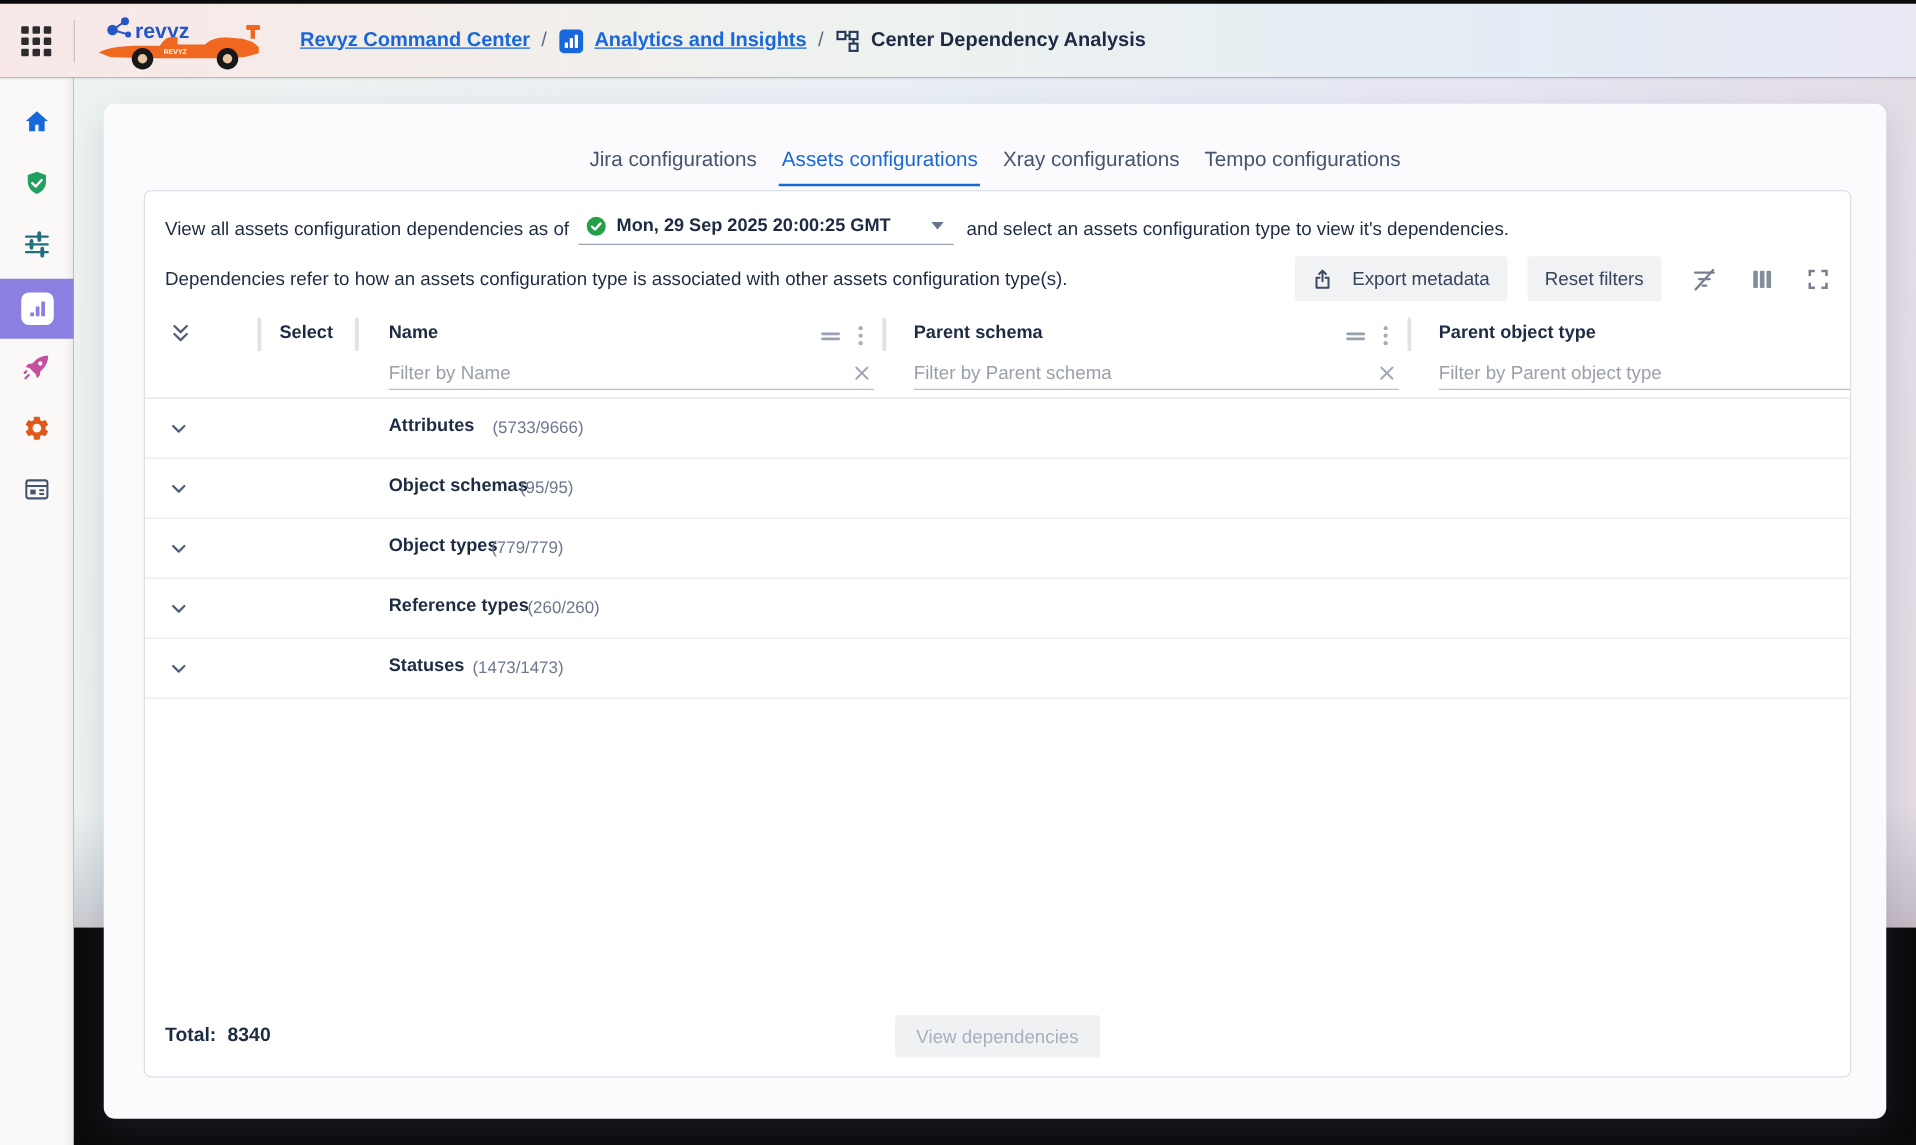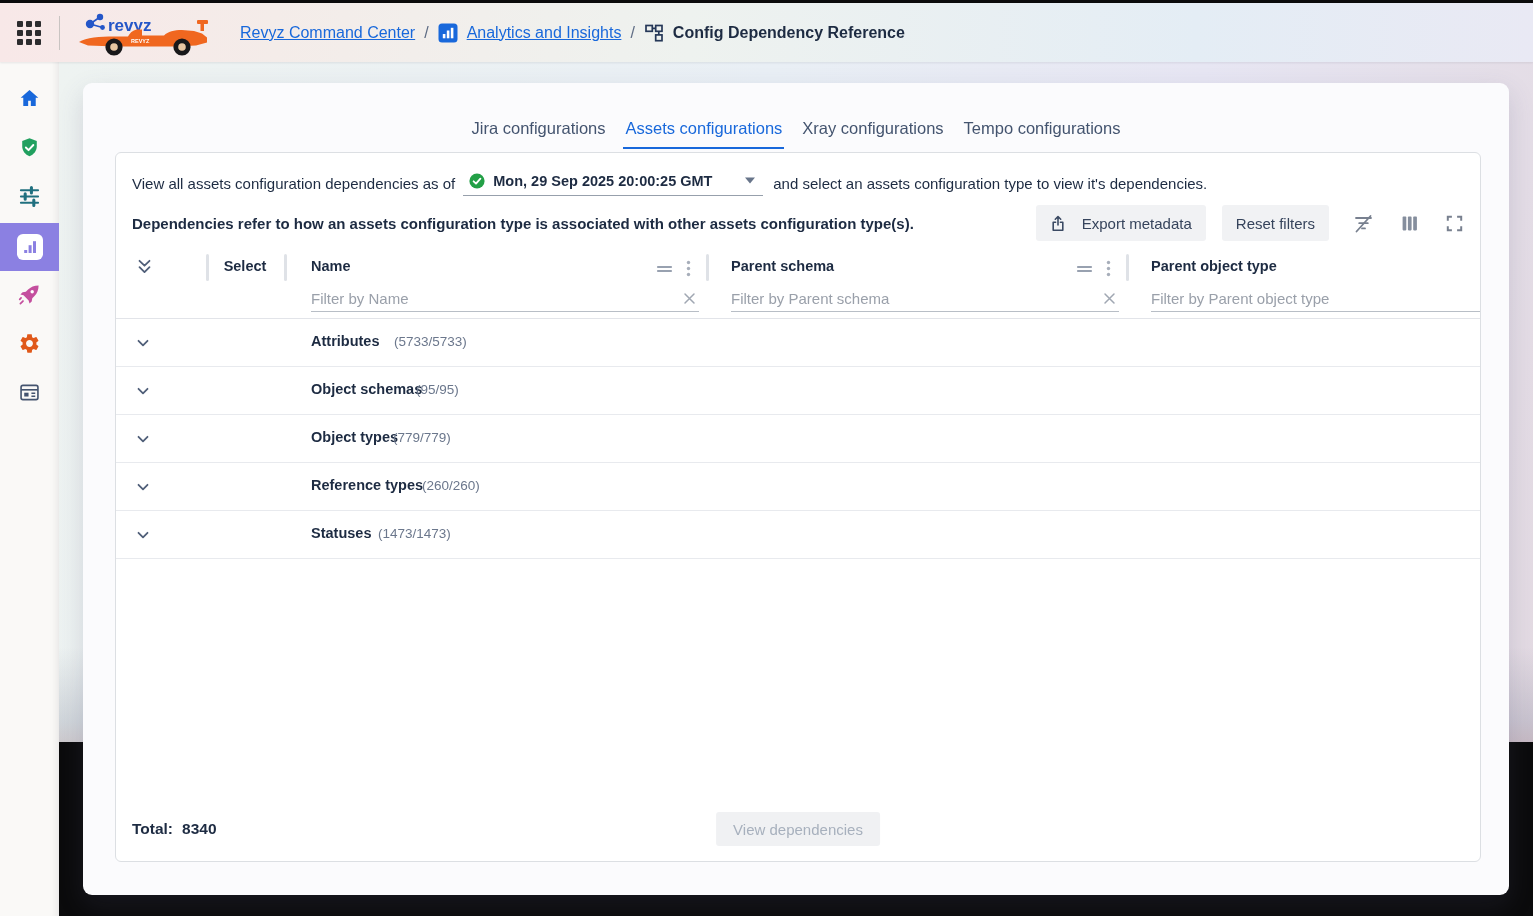--- a/index.html
+++ b/index.html
@@ -9,21 +9,21 @@
   
   .top-edge { position:absolute; left:0; top:0; width:100%; height:3px; background:#0b0b0c; }
   .topbar { position:absolute; left:0; top:3px; width:100%; height:59px; display:flex; align-items:center; padding-left:17px;
             background:linear-gradient(90deg,#f8e8e8 0%,#f4ece9 18%,#eef2ef 45%,#e4edf5 78%,#e9e9f4 100%);
             box-shadow:0 1px 2px rgba(60,60,80,.10); z-index:5; }
   .grid-icon { width:24px; height:24px; display:grid; grid-template-columns:repeat(3,1fr); grid-template-rows:repeat(3,1fr); gap:3px; cursor:pointer; }
   .grid-icon span { background:#2c2c2e; border-radius:1px; }
   .topbar-divider { width:1px; height:34px; background:#c9c4c2; margin:0 16px 0 18px; }
   .logo { display:flex; align-items:center; margin-right:26px;text-decoration:underline; }
   .breadcrumb { display:flex; align-items:center; gap:9px; font-size:16px; }
-  .crumb-link { color:#1868db; text-decoration:underline; font-weight:400; cursor:pointer; }
+  .crumb-link { color:#1868db; text-decoration:underline; font-weight:700; cursor:pointer; }
   .crumb-sep { color:#5e6c84; }
   .crumb-current { color:#1d2b42; font-weight:700; }
   .crumb-icon { display:flex; align-items:center; }
 
   
   .sidebar { position:absolute; left:0; top:62px; width:59px; height:854px; background:#faf9f7;
              box-shadow:inset -10px 0 10px -10px rgba(40,40,60,.14); display:flex; flex-direction:column; padding-top:14px; z-index:4; }
   .side-item { height:48px; width:59px; display:flex; align-items:center; justify-content:center; cursor:pointer; margin-bottom:1px; }
   .side-item.active { background:#8b80e2; }
   .active-box { width:26px; height:26px; background:#fff; border-radius:6px; display:flex; align-items:center; justify-content:center; }
@@ -46,21 +46,21 @@
            border:1px solid #dcdfe3; border-radius:6px; overflow:hidden; }
 
   .asof-row { position:absolute; left:16px; right:10px; top:14px; height:32px; display:flex; align-items:center;
               font-size:15px; color:#1d2b42; white-space:nowrap; }
   .date-select { display:flex; align-items:center; width:300px; margin:0 10px 0 8px; padding:2px 8px 6px 6px;
                  border-bottom:1px solid #97a0ac; cursor:pointer; gap:8px; }
   .date-select .val { font-size:14.5px; color:#1d2b42;font-weight:bold; }
   .date-select .caret { margin-left:auto; display:flex; }
 
   .desc-row { position:absolute; left:16px; right:14px; top:51px; height:38px; display:flex; align-items:center; }
-  .desc-text { font-size:15px; color:#1d2b42;font-weight:bold; }
+  .desc-text { font-size:15px; color:#1d2b42; }
   .actions { margin-left:auto; display:flex; align-items:center; gap:16px; }
   .btn { display:flex; align-items:center; gap:16px; background:#f1f2f4; border:none; border-radius:3px; height:36px;
          padding:0 14px; font-size:15px; color:#36445c; font-weight:500; font-family:inherit; cursor:pointer; }
   .icon-btn { background:none; border:none; padding:2px; margin-left:6px; display:flex; cursor:pointer; }
 
   
   .thead { position:absolute; left:0; right:0; top:96px; height:70px; border-bottom:1px solid #e2e4e9; }
   .col-sep { position:absolute; top:5px; width:3px; height:27px; background:#dfe2e7; border-radius:2px; }
   .th-label { position:absolute; top:9px; font-size:14.5px; font-weight:700; color:#1d2b42;text-align:center; }
   .th-icons { position:absolute; top:11px; display:flex; align-items:center; gap:13px; }
@@ -137,21 +137,21 @@
       <a class="crumb-link">Analytics and Insights</a>
       <span class="crumb-sep">/</span>
       <span class="crumb-icon">
         <svg width="20" height="20" viewBox="0 0 20 20" fill="none" stroke="#253858" stroke-width="1.7">
             <rect x="2" y="2.5" width="6.3" height="5.8"></rect>
             <rect x="11.7" y="2.5" width="6.3" height="5.8"></rect>
             <rect x="11.7" y="11.9" width="6.3" height="5.8"></rect>
             <path d="M8.3 5.4h3.4M14.8 8.3v3.6"></path>
           </svg>
       </span>
-      <span class="crumb-current">Config Dependency Reference</span>
+      <span class="crumb-current">Center Dependency Analysis</span>
     </nav>
   </header>
 
   <aside class="sidebar">
     <div class="side-item">
       <span>
         <svg width="23" height="23" viewBox="0 0 24 24">
             <path fill="#1868db" d="M12 3.1 2.8 11.2h2.7v8.7h5.1v-5.6h2.8v5.6h5.1v-8.7h2.7z"></path>
           </svg>
       </span>
@@ -343,21 +343,21 @@
         </div>
 
         <div class="rows">
           <div class="trow">
             <button class="chev">
                 <svg width="16" height="16" viewBox="0 0 16 16" fill="none" stroke="#505f79" stroke-width="1.8" stroke-linecap="round" stroke-linejoin="round">
                   <path d="M3.5 5.8 8 10.3l4.5-4.5"></path>
                 </svg>
               </button>
             <span class="lbl">Attributes</span>
-            <span class="cnt" style="left:278px">(5733/5733)</span>
+            <span class="cnt" style="left:278px">(5733/9666)</span>
           </div>
           <div class="trow">
             <button class="chev">
                 <svg width="16" height="16" viewBox="0 0 16 16" fill="none" stroke="#505f79" stroke-width="1.8" stroke-linecap="round" stroke-linejoin="round">
                   <path d="M3.5 5.8 8 10.3l4.5-4.5"></path>
                 </svg>
               </button>
             <span class="lbl">Object schemas</span>
             <span class="cnt" style="left:300px">(95/95)</span>
           </div>

